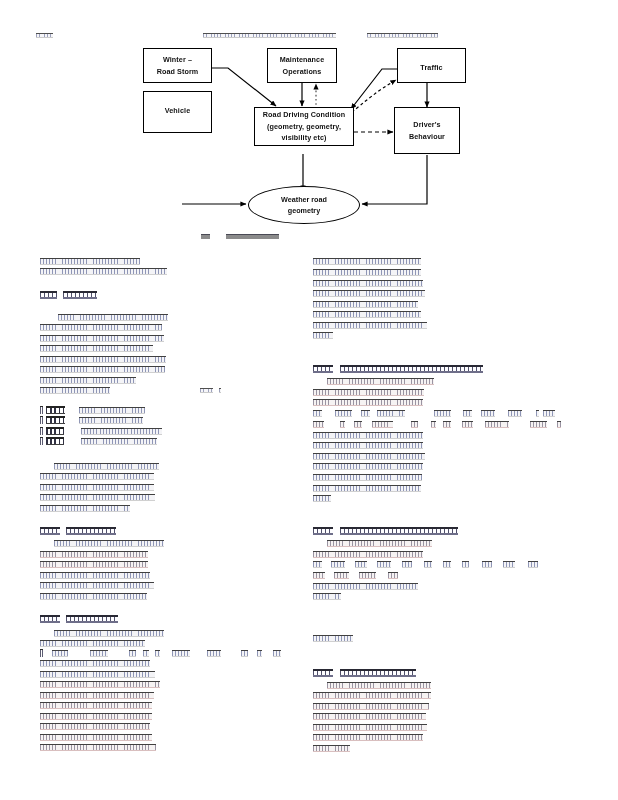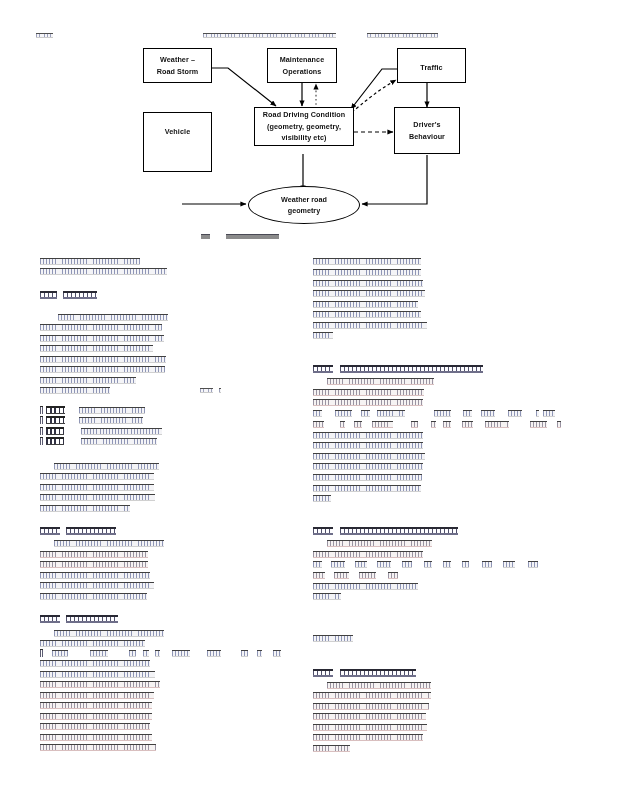--- a/index.html
+++ b/index.html
@@ -178,34 +178,34 @@
       <path d="M427,45 L427,69" stroke="#000" stroke-width="1.2" fill="none" marker-end="url(#ah)"></path>
 
       <path d="M303,116 L303,153" stroke="#000" stroke-width="1.2" fill="none" marker-end="url(#ah)"></path>
 
       <path d="M182,166 L246,166" stroke="#000" stroke-width="1.2" fill="none" marker-end="url(#ah)"></path>
 
       <path d="M427,117 L427,166 L362,166" stroke="#000" stroke-width="1.2" fill="none" marker-end="url(#ah)"></path>
     </svg>
 
     <div class="dbox" style="left:143px; top:10px; width:69px; height:35px;">
-      <span>Weather –</span>
+      <span>Winter –</span>
       <span>Road Storm</span>
     </div>
 
     <div class="dbox" style="left:267px; top:10px; width:70px; height:35px;">
       <span>Maintenance</span>
       <span>Operations</span>
     </div>
 
     <div class="dbox tall" style="left:397px; top:10px; width:69px; height:35px;">
       <span>Traffic</span>
     </div>
 
-    <div class="dbox tall" style="left:143px; top:74px; width:69px; height:60px;">
+    <div class="dbox tall" style="left:143px; top:53px; width:69px; height:42px;">
       <span>Vehicle</span>
     </div>
 
     <div class="dbox" style="left:254px; top:69px; width:100px; height:39px;">
       <span>Road Driving Condition</span>
       <span>(geometry, geometry,</span>
       <span>visibility etc)</span>
     </div>
 
     <div class="dbox" style="left:394px; top:69px; width:66px; height:47px;text-align:center;">

